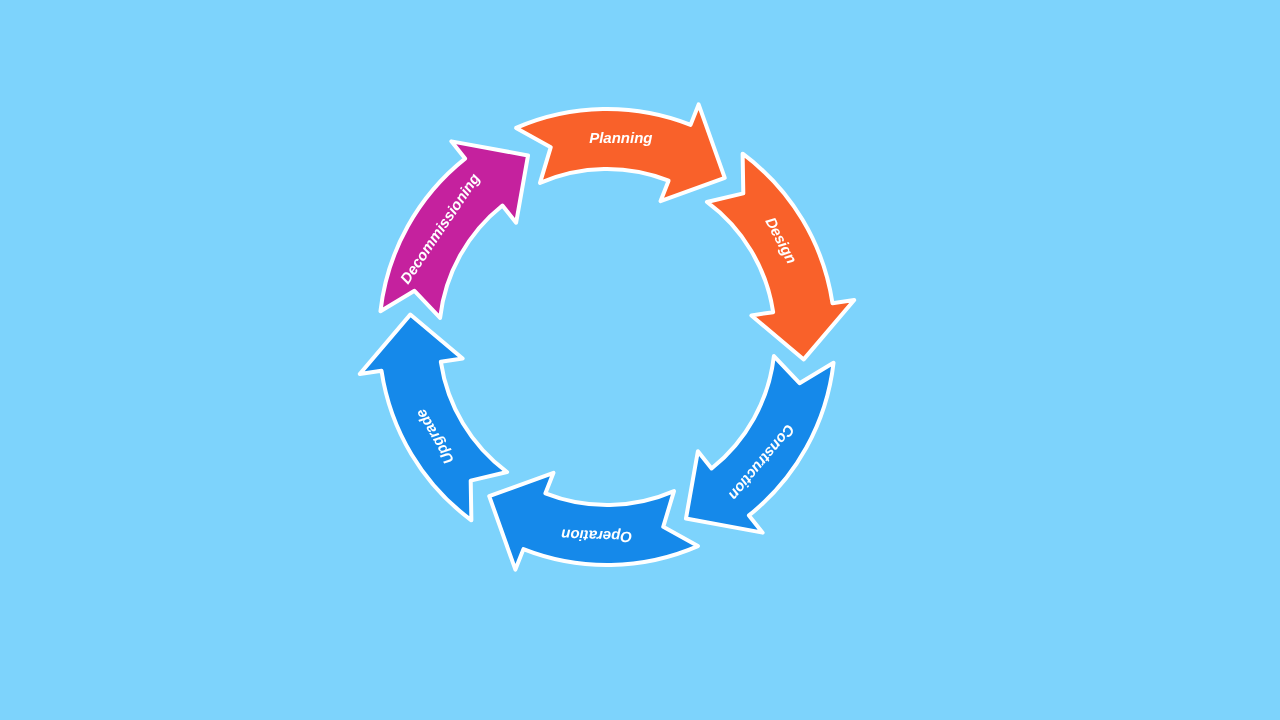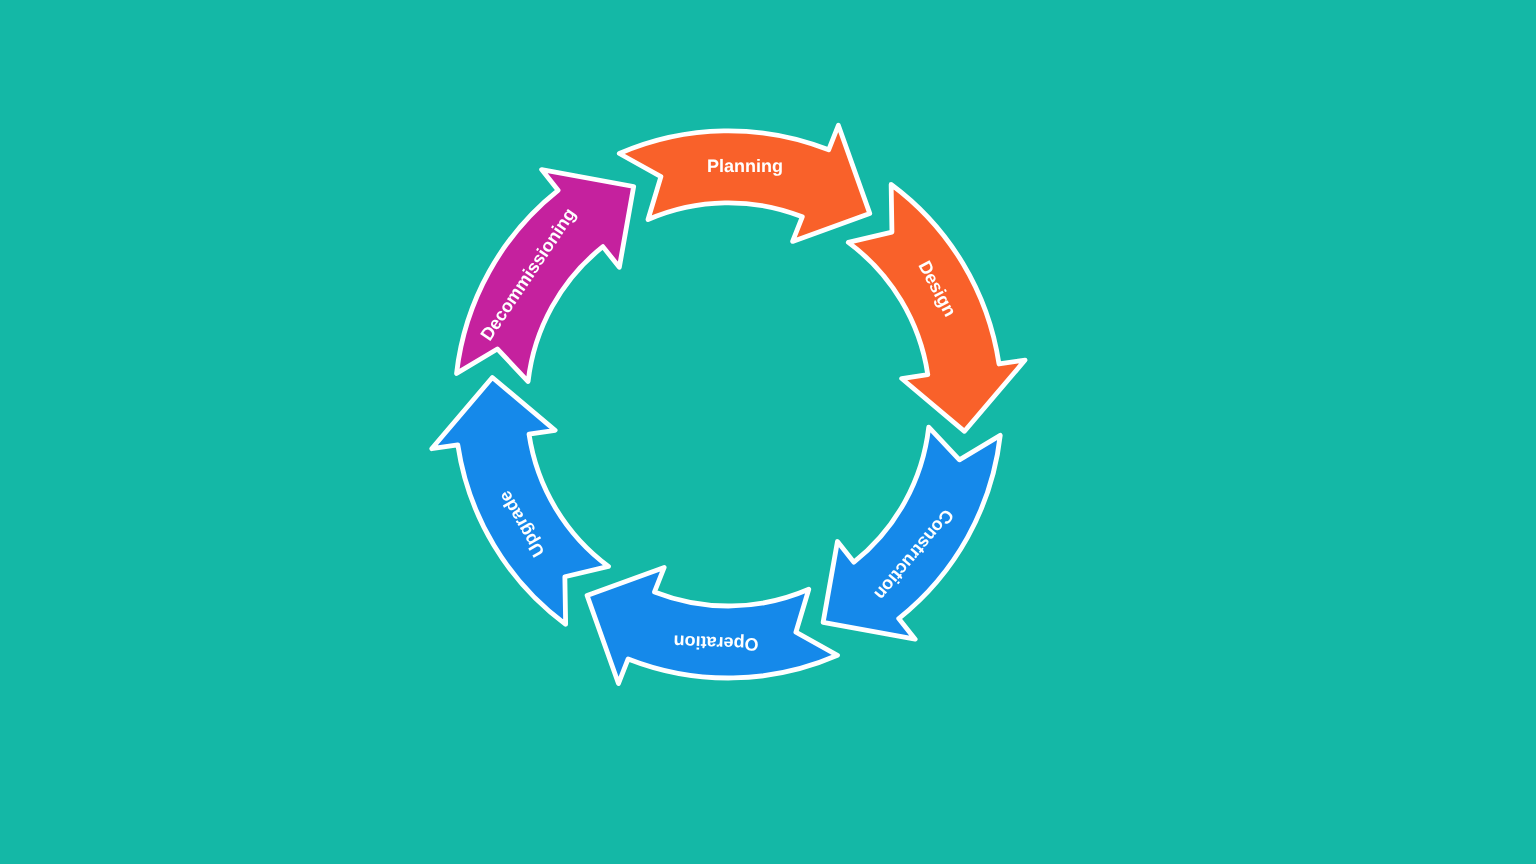--- a/index.html
+++ b/index.html
@@ -41,21 +41,21 @@
     font-weight: bold;
     color: #171a3c;
     line-height: 1.17;
     letter-spacing: -0.2px;
     white-space: pre-line;
   }
 </style>
 </head>
 <body>
 
-<div id="stage" style="background: #14b8a6;">
+<div id="stage" style="background: #7dd3fc; font-style: italic;">
 
   <svg id="cycle-svg" viewBox="0 0 1280 720">
     <g id="segment-layer">
         <path d="M 380.4656169057381 311.1896672609173 A 228 228 0 0 1 465.06666284662276 158.56534023764965 L 451.37134084059505 141.34796078689655 L 528.0476843528013 155.4221052717454 L 516.1128630509075 222.73920909954757 L 502.4175410448799 205.5218296487945 A 168 168 0 0 0 440.07992824633334 317.9818600869917 L 414.4707557612601 290.77781795653067 Z" fill="#c5219e" stroke="#ffffff" stroke-width="4" stroke-linejoin="round"></path>
         <path d="M 471.3804046206942 520.2793642207256 A 228 228 0 0 1 381.504383153483 370.7005457375512 L 359.74603415952083 373.9523527824026 L 410.27277257603566 314.5857636739545 L 462.60368394916014 358.5801740249231 L 440.845334955198 361.83198106977454 A 168 168 0 0 0 507.0697718257747 472.04795258369256 L 470.7057940126367 480.624125460433 Z" fill="#1589ea" stroke="#ffffff" stroke-width="4" stroke-linejoin="round"></path>
         <path d="M 697.9147877149561 546.0896969598083 A 228 228 0 0 1 523.4377203068602 549.1352054999016 L 515.3746933189257 569.6043919955061 L 489.2250882232345 496.1636584022091 L 553.4908208982527 472.8409649253756 L 545.4277939103181 493.3101514209801 A 168 168 0 0 0 673.9898435794414 491.06609249670083 L 663.2350382513766 526.8463075039022 Z" fill="#1589ea" stroke="#ffffff" stroke-width="4" stroke-linejoin="round"></path>
         <path d="M 833.5343830942619 362.81033273908275 A 228 228 0 0 1 748.9333371533772 515.4346597623503 L 762.628659159405 532.6520392131034 L 685.9523156471987 518.5778947282546 L 697.8871369490925 451.26079090045243 L 711.58245895512 468.4781703512055 A 168 168 0 0 0 773.9200717536667 356.0181399130083 L 799.5292442387399 383.2221820434693 Z" fill="#1589ea" stroke="#ffffff" stroke-width="4" stroke-linejoin="round"></path>
         <path d="M 742.6195953793058 153.72063577927446 A 228 228 0 0 1 832.495616846517 303.29945426244876 L 854.2539658404792 300.04764721759733 L 803.7272274239643 359.4142363260455 L 751.3963160508399 315.41982597507683 L 773.154665044802 312.1680189302254 A 168 168 0 0 0 706.9302281742254 201.9520474163075 L 743.2942059873633 193.37587453956706 Z" fill="#f9612a" stroke="#ffffff" stroke-width="4" stroke-linejoin="round"></path>
         <path d="M 516.0852122850439 127.91030304019168 A 228 228 0 0 1 690.5622796931398 124.86479450009838 L 698.6253066810743 104.39560800449385 L 724.7749117767656 177.83634159779098 L 660.5091791017473 201.1590350746244 L 668.5722060896819 180.68984857901987 A 168 168 0 0 0 540.0101564205587 182.93390750329914 L 550.7649617486234 147.1536924960978 Z" fill="#f9612a" stroke="#ffffff" stroke-width="4" stroke-linejoin="round"></path>
       </g>

